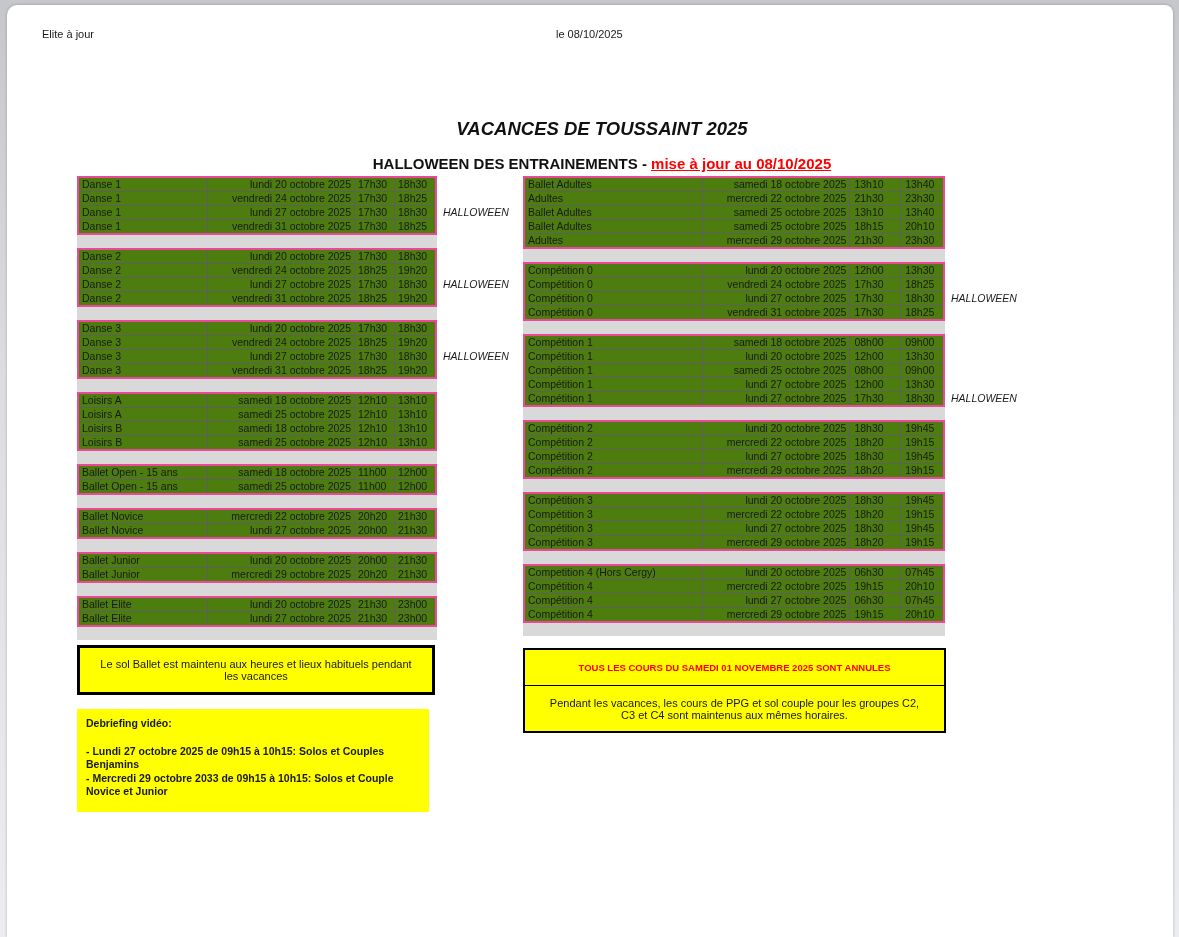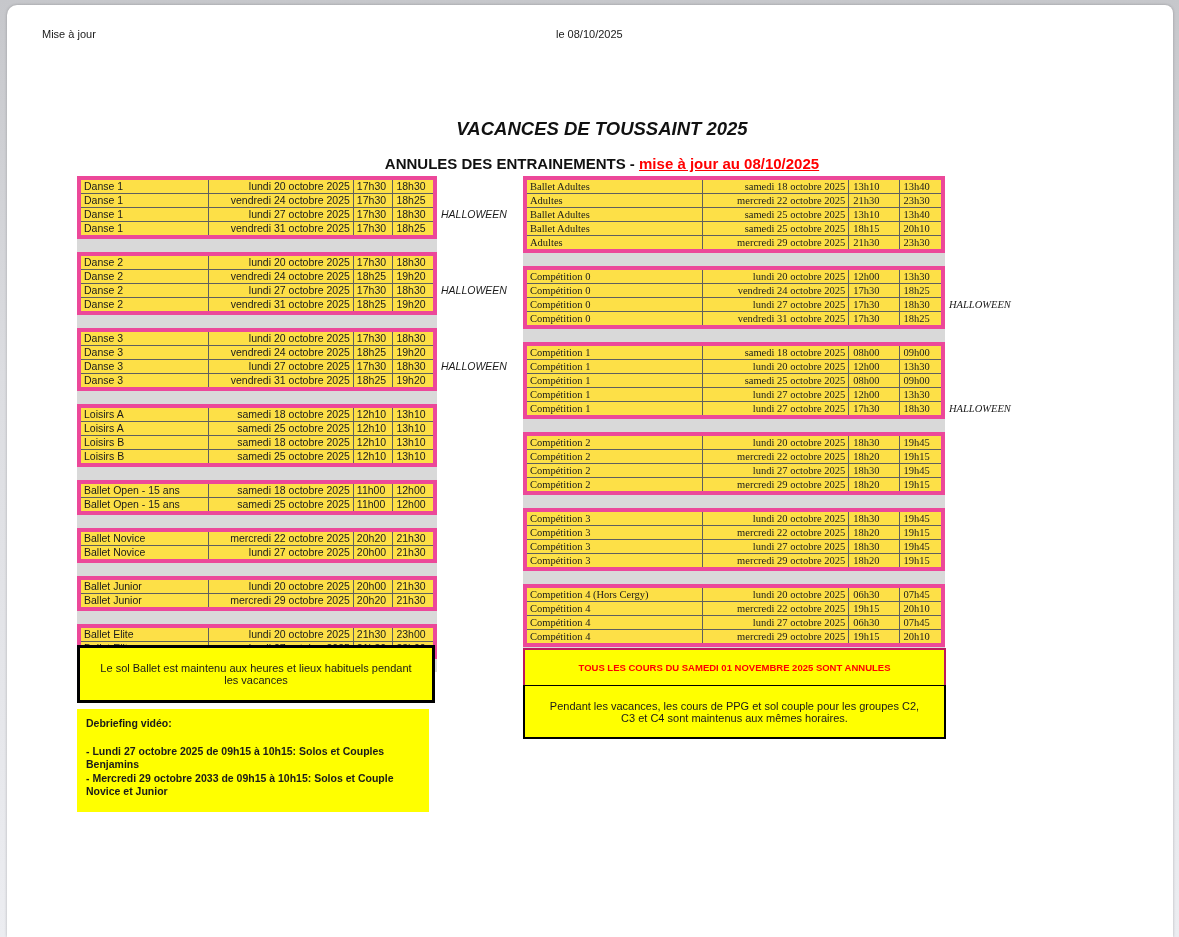--- a/index.html
+++ b/index.html
@@ -23,75 +23,75 @@
     font-size:18.5px;font-weight:bold;font-style:italic;color:#111;
   }
   .doc-subtitle{
     position:absolute;left:0;right:0;top:150px;text-align:center;
     transform:translateX(12px);
     font-size:15px;font-weight:bold;color:#111;
   }
   .doc-subtitle .red{color:var(--alert,#FF0000);text-decoration:underline;}
   .schedule-col{position:absolute;top:171px;}
   .col-left{left:70px;width:360px;}
-  .col-right{left:516px;width:422px;font-family:Liberation Serif, serif;}
-  .block{border:4px solid #ec4899;background:#fde047;}
+  .col-right{left:516px;width:422px;}
+  .block{border:2px solid #ec4899;background:#4d7c0f;}
   .trow{display:flex;position:relative;height:13px;}
   .trow + .trow{border-top:1px solid #5f5f5f;}
   .cell{font-size:10.5px;line-height:13px;color:#1a1a1a;overflow:hidden;white-space:nowrap;}
   .cell + .cell{border-left:1px solid #5f5f5f;}
   .col-left  .cell.label{width:125px;padding-left:3px;}
   .col-left  .cell.date{width:143px;padding-right:3px;text-align:right;}
   .col-left  .cell.t1{width:36px;padding-left:3px;}
   .col-left  .cell.t2{width:37px;padding-left:3px;}
   .col-right .cell.label{width:175px;padding-left:3px;}
   .col-right .cell.date{width:144px;padding-right:3px;text-align:right;}
   .col-right .cell.t1{width:46px;padding-left:4px;}
   .col-right .cell.t2{width:38px;padding-left:4px;}
   .row-note{
     position:absolute;left:100%;top:0;margin-left:8px;
     font-size:10.5px;font-style:italic;line-height:13px;color:#1a1a1a;white-space:nowrap;
   }
   .sep{height:13px;background:var(--separator,#D9D9D9);}
   .note-box{position:absolute;background:var(--highlight,#FFFF00);box-sizing:border-box;}
   .note-sol{
-    left:70px;top:640px;width:358px;height:58px;
+    left:70px;top:640px;width:358px;height:50px;
     border:3px solid #000;
     display:flex;align-items:center;justify-content:center;text-align:center;
     font-size:11px;color:#1a1a1a;padding:2px 14px;
   }
   .note-debrief{
     left:70px;top:704px;width:352px;height:103px;
     padding:8px 9px;font-size:10.5px;line-height:13.5px;color:#1a1a1a;font-weight:bold;
   }
   .note-debrief .spacer{height:14px;}
   .note-annul{
     left:516px;top:643px;width:423px;height:39px;
-    border:2px solid #be185d;
+    border:2px solid #000000;
     display:flex;align-items:center;justify-content:center;text-align:center;
     font-size:9.5px;font-weight:bold;color:var(--alert,#FF0000);
   }
   .note-ppg{
-    left:516px;top:680px;width:423px;height:54px;
+    left:516px;top:680px;width:423px;height:48px;
     border:2px solid #000;border-top-width:1px;
     display:flex;align-items:center;justify-content:center;text-align:center;
     font-size:11px;color:#1a1a1a;padding:2px 20px;
   }
 </style>
 </head>
 <body style="--highlight: #FFFF00; --alert: #FF0000; --separator: #D9D9D9;">
 
 <div class="page">
 
-  <div class="hdr-left">Mise à jour</div>
+  <div class="hdr-left">Elite à jour</div>
   <div class="hdr-date">le 08/10/2025</div>
 
   <div class="doc-title">VACANCES DE TOUSSAINT 2025</div>
 
-  <div class="doc-subtitle"><span>ANNULES DES ENTRAINEMENTS - </span><span class="red">mise à jour au 08/10/2025</span></div>
+  <div class="doc-subtitle"><span>HALLOWEEN DES ENTRAINEMENTS - </span><span class="red">mise à jour au 08/10/2025</span></div>
 
   <div class="schedule-col col-left" id="col-left">
       <div class="block">
         <div class="trow">
           <div class="cell label">Danse 1</div>
           <div class="cell date">lundi 20 octobre 2025</div>
           <div class="cell t1">17h30</div>
           <div class="cell t2">18h30</div>
         </div>
         <div class="trow">

